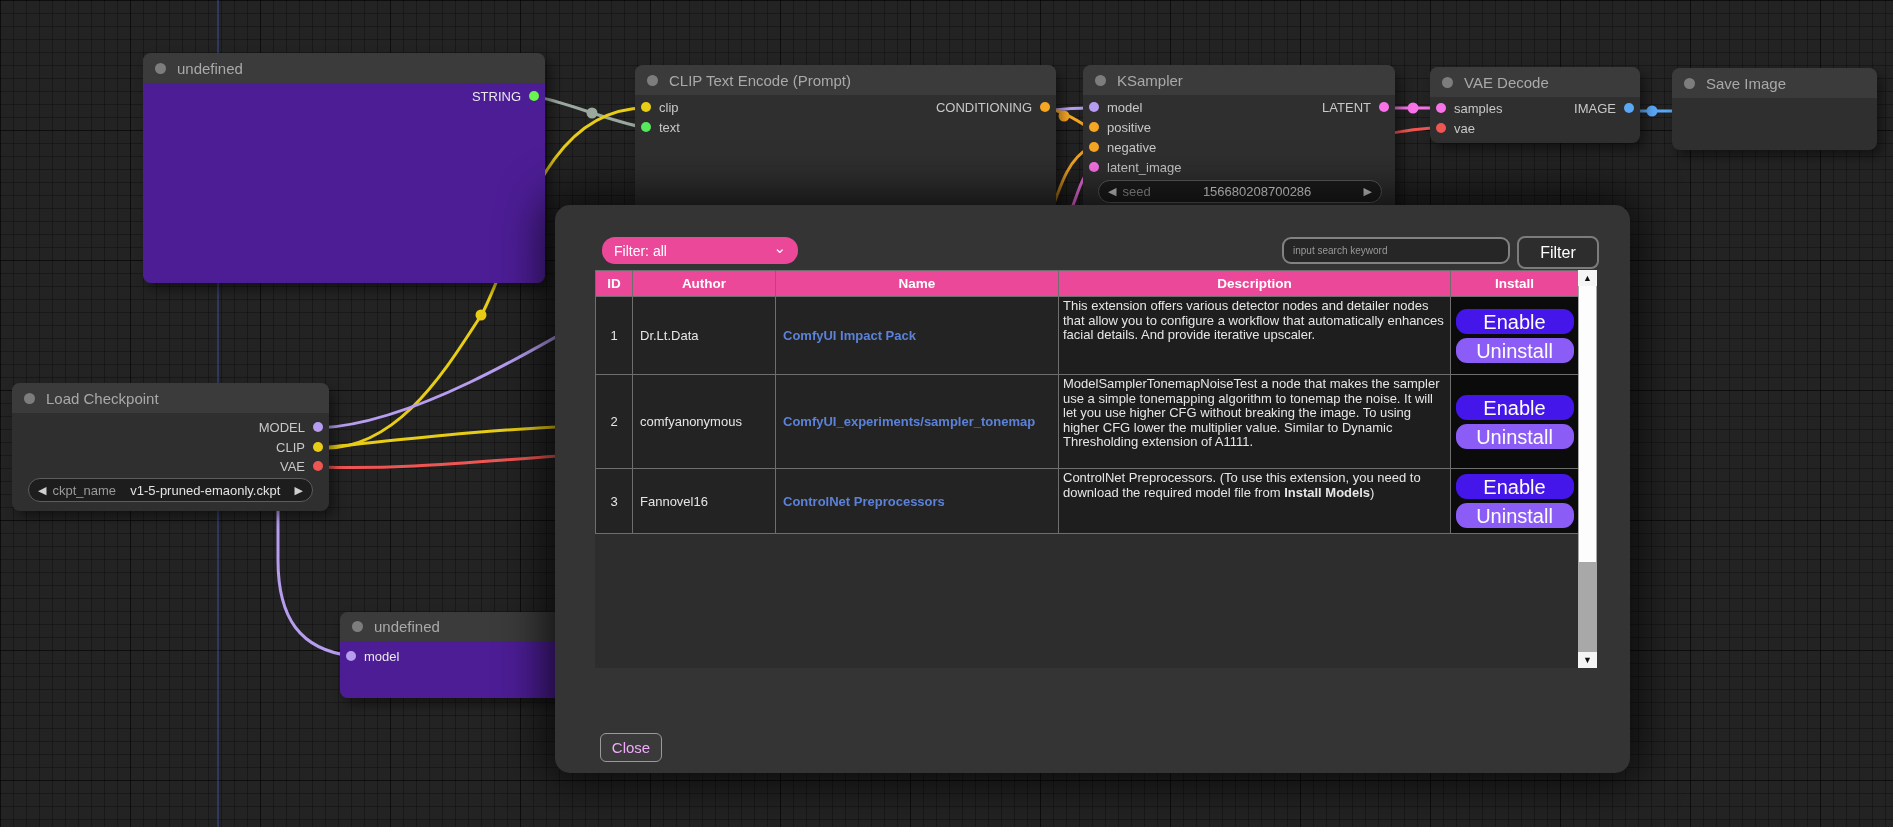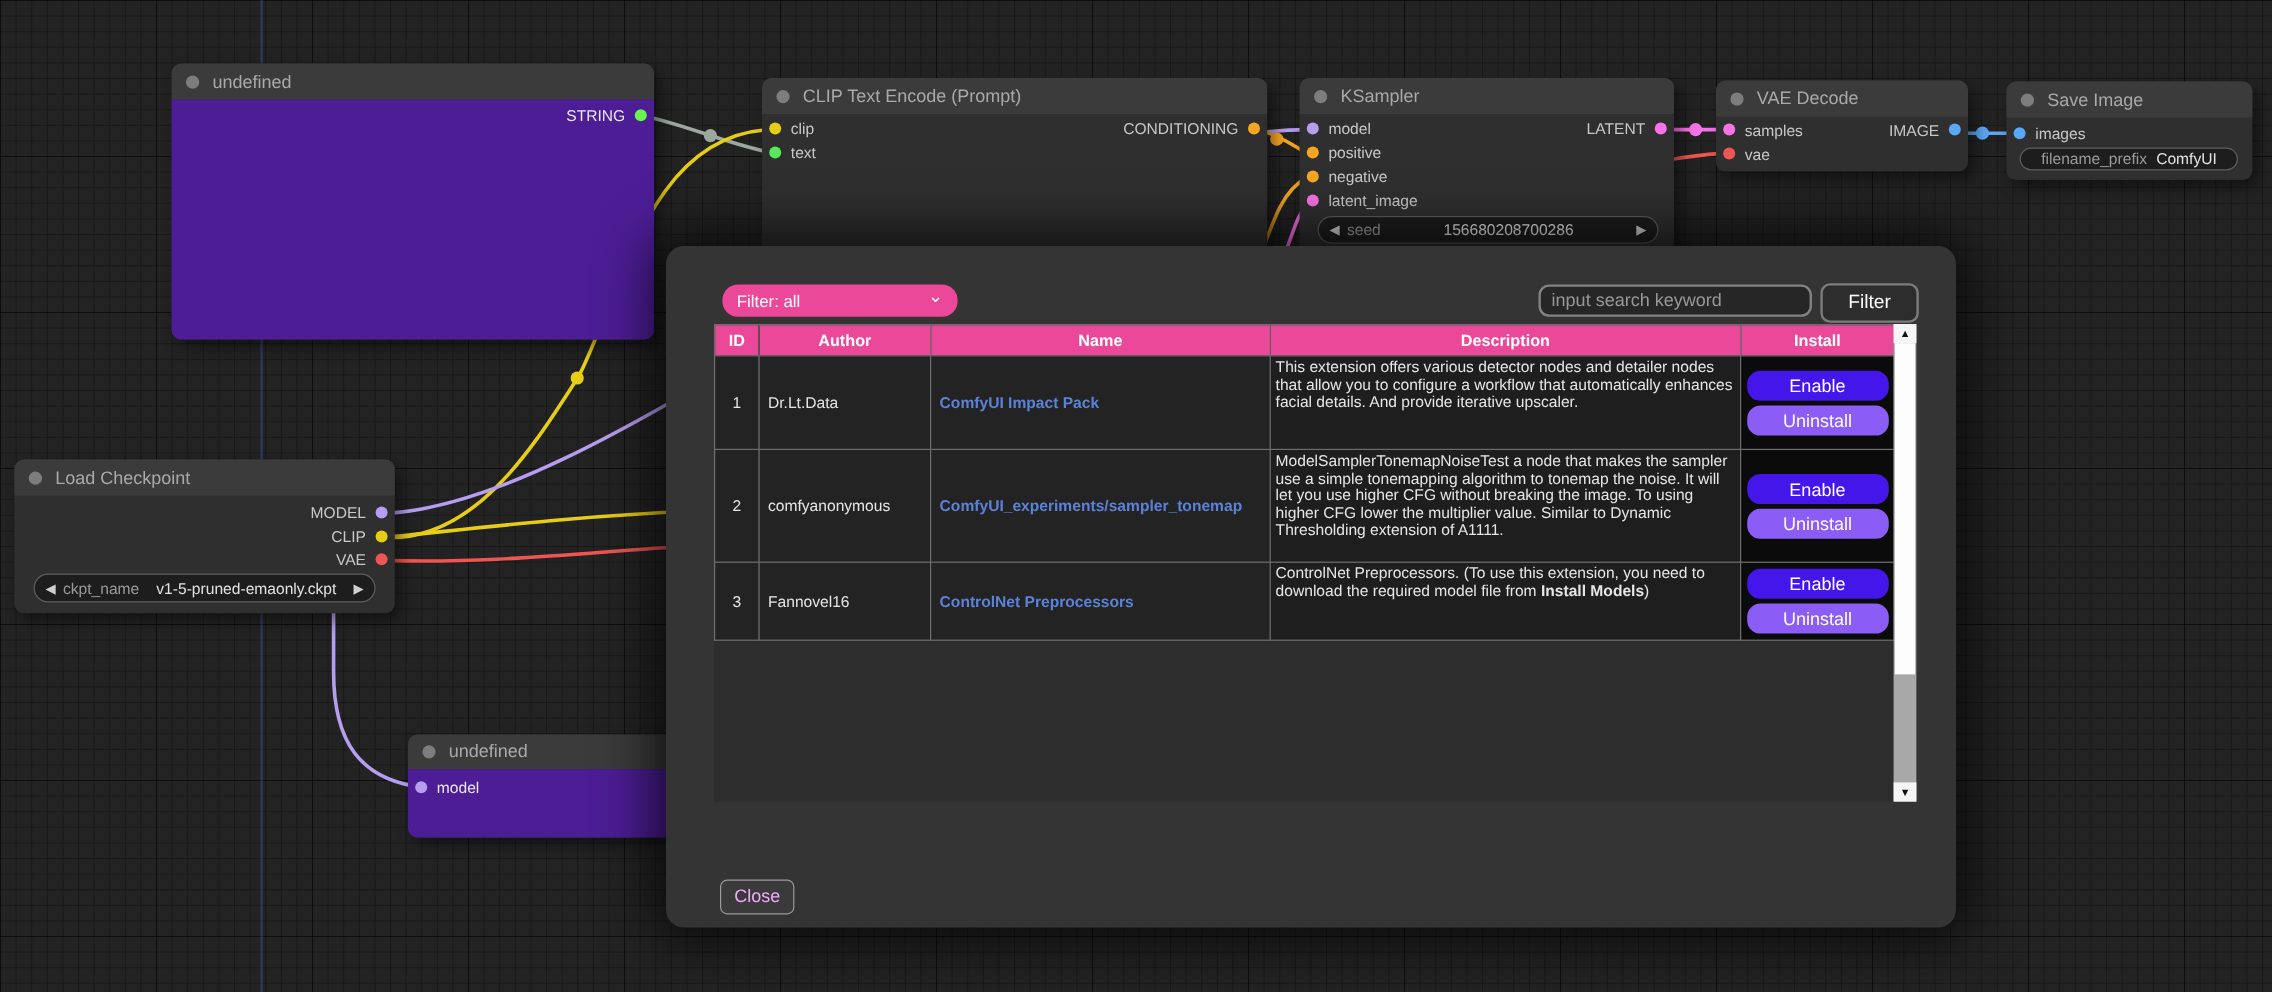--- a/index.html
+++ b/index.html
@@ -33,34 +33,34 @@
   .c-blue{background:#5aa7f5;} .c-brightgreen{background:#69f54d;}
   .widget{position:absolute;background:#1d1d1d;border:1.5px solid #5d5d5d;border-radius:12px;display:flex;align-items:center;color:#999;font-size:13px;padding:0 9px;box-sizing:border-box;}
   .widget .w-label{color:#9a9a9a;margin-left:6px;}
   .widget .w-value{color:#e2e2e2;flex:1;text-align:center;}
   .widget .arrow{color:#cfcfcf;font-size:11px;}
   .light-text{color:#e9e9e9;}
   
   .modal{position:absolute;left:555px;top:205px;width:1075px;height:568px;background:#343434;border-radius:15px;box-shadow:0 0 46px 10px rgba(0,0,0,0.72);}
   .filter-select{position:absolute;left:47px;top:32px;width:196px;height:27px;background:#ec4899;border-radius:13px;color:#fff;font-size:14px;display:flex;align-items:center;padding:0 12px;box-sizing:border-box;justify-content:space-between;cursor:default;}
   .filter-select .chev{font-size:15px;color:#fff;line-height:10px;transform:translateY(-3px);}
-  .search-input{position:absolute;left:727px;top:32px;width:228px;height:27px;background:#262626;border:2px solid #828282;border-radius:9px;color:#c9c9c9;font-size:15px;padding:0 9px;box-sizing:border-box;font-family:"Liberation Sans",sans-serif;}
+  .search-input{position:absolute;left:727px;top:32px;width:228px;height:27px;background:#262626;border:2px solid #828282;border-radius:9px;color:#c9c9c9;font-size:10px;padding:0 9px;box-sizing:border-box;font-family:"Liberation Sans",sans-serif;}
   .search-input::placeholder{color:#989898;}
   .search-btn{position:absolute;left:962px;top:31px;width:78px;height:29px;background:#2d2d2d;border:2px solid #7c7c7c;border-radius:8px;color:#fff;font-size:16px;display:flex;align-items:center;justify-content:center;cursor:default;}
   .tbl-wrap{position:absolute;left:40px;top:65px;width:1002px;height:398px;background:rgba(0,0,0,0.12);}
   table.ext{border-collapse:collapse;table-layout:fixed;width:983px;font-size:13px;color:#e6e6e6;}
   table.ext th, table.ext td{border:1px solid #6e6e6e;overflow:hidden;}
   table.ext th{background:#ec4899;color:#fff;font-size:13.5px;font-weight:bold;height:23px;}
   td.c-id{text-align:center;background:#232323;}
   td.c-author{padding-left:7px;background:#232323;}
   td.c-name{padding-left:7px;background:#232323;}
   td.c-desc{padding:2px 4px;vertical-align:top;line-height:14.6px;background:#1e1e1e;}
   td.c-install{background:#0b0b0b;text-align:center;}
   .ext-link{color:#5b82d8;font-weight:bold;cursor:pointer;}
-  .btn-enable,.btn-uninstall{display:block;width:118px;height:25px;margin:4px auto;border:none;border-radius:11px;color:#fff;font-size:15px;font-family:"Liberation Sans",sans-serif;line-height:25px;text-align:center;cursor:default;}
+  .btn-enable,.btn-uninstall{display:block;width:118px;height:25px;margin:4px auto;border:none;border-radius:11px;color:#fff;font-size:20px;font-family:"Liberation Sans",sans-serif;line-height:25px;text-align:center;cursor:default;}
   .btn-enable{background:#4416ea;}
   .btn-uninstall{background:#8b5cf6;}
   .scrollbar{position:absolute;right:0;top:0;width:19px;height:398px;background:#a8a8a8;}
   .sb-btn{position:absolute;left:0;width:19px;height:16px;background:#f5f5f5;color:#111;font-size:9px;display:flex;align-items:center;justify-content:center;}
   .sb-up{top:0;} .sb-down{bottom:0;}
   .sb-thumb{position:absolute;left:1px;top:16px;width:17px;height:276px;background:#fdfdfd;}
   .close-btn{position:absolute;left:45px;top:528px;width:60px;height:27px;background:#3a3a3a;border:1px solid #9a9a9a;border-radius:6px;color:#f0abfc;font-size:15px;display:flex;align-items:center;justify-content:center;cursor:default;}
 </style>
 </head>
 <body>
@@ -181,30 +181,20 @@
       <span class="pdot c-blue"></span>
       <span>IMAGE</span>
     </div>
   </div>
 </div>
 
 <div class="node" style="left:1672px;top:68px;width:205px;height:82px;">
   <div class="node-title">
     <span class="title-dot"></span>
     <span>Save Image</span>
-  </div>
-  <div class="node-body">
-    <div class="port in" style="top:4px;">
-      <span class="pdot c-blue"></span>
-      <span>images</span>
-    </div>
-    <div class="widget" style="left:11px;top:25px;width:182px;height:19px;">
-      <span class="w-label" style="margin-left:8px;">filename_prefix</span>
-      <span class="w-value">ComfyUI</span>
-    </div>
   </div>
 </div>
 
 <div class="node" style="left:12px;top:383px;width:317px;height:128px;">
   <div class="node-title">
     <span class="title-dot"></span>
     <span>Load Checkpoint</span>
   </div>
   <div class="node-body">
     <div class="port out" style="top:5px;">

